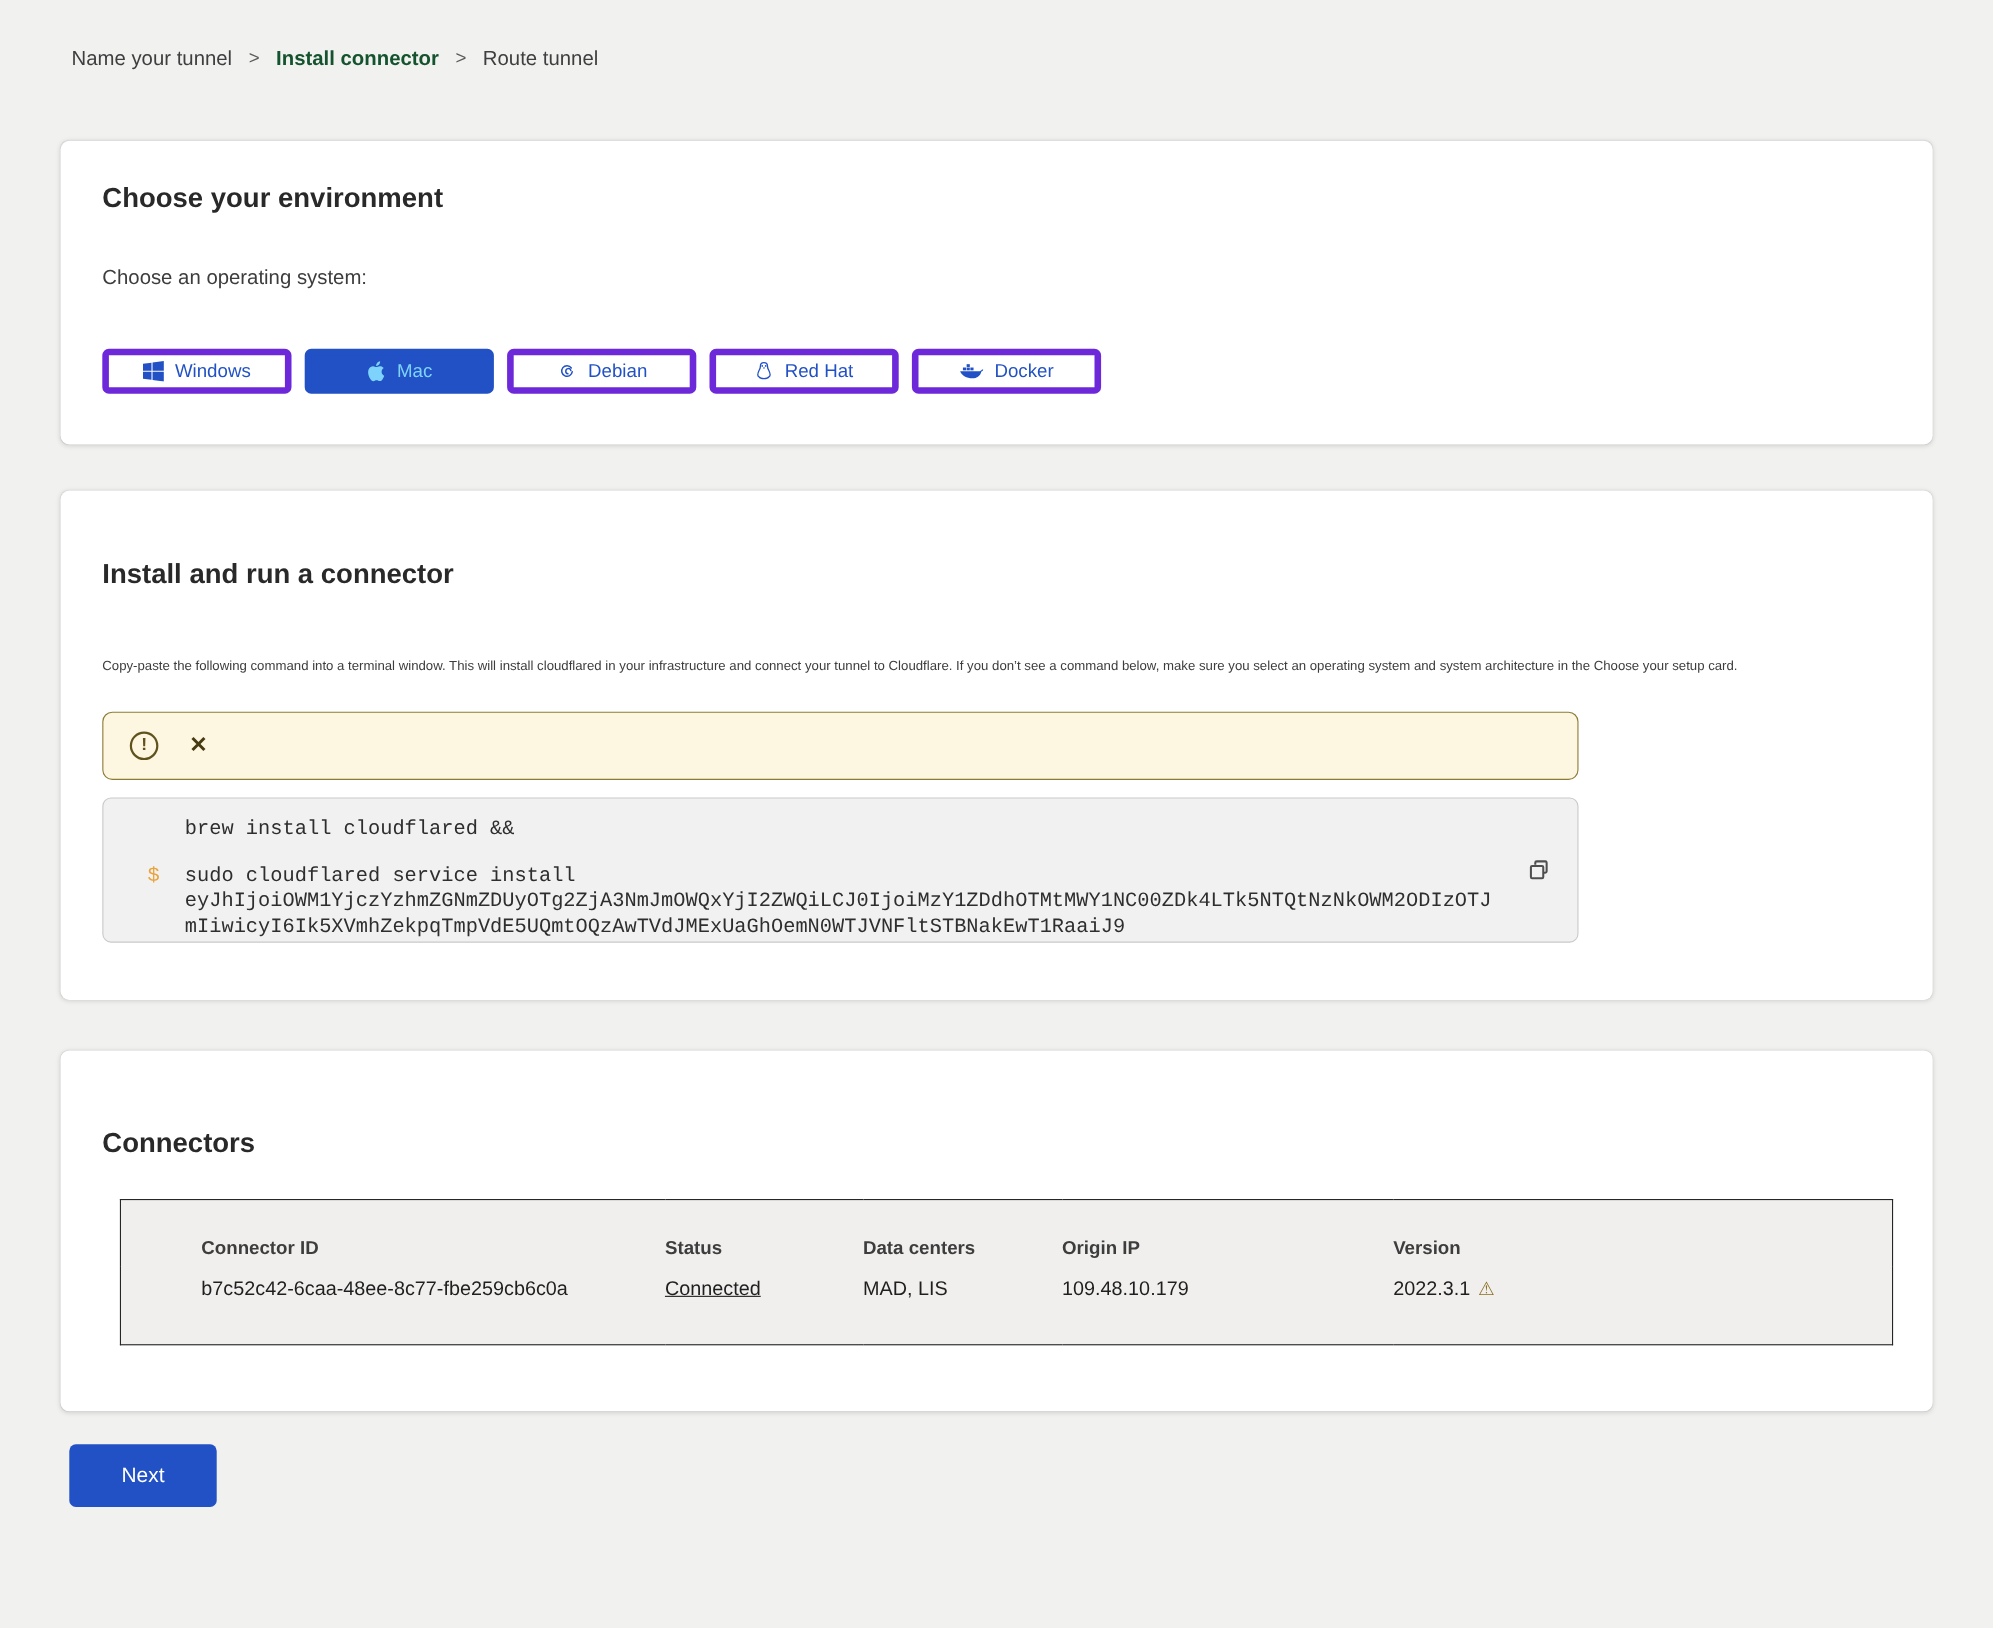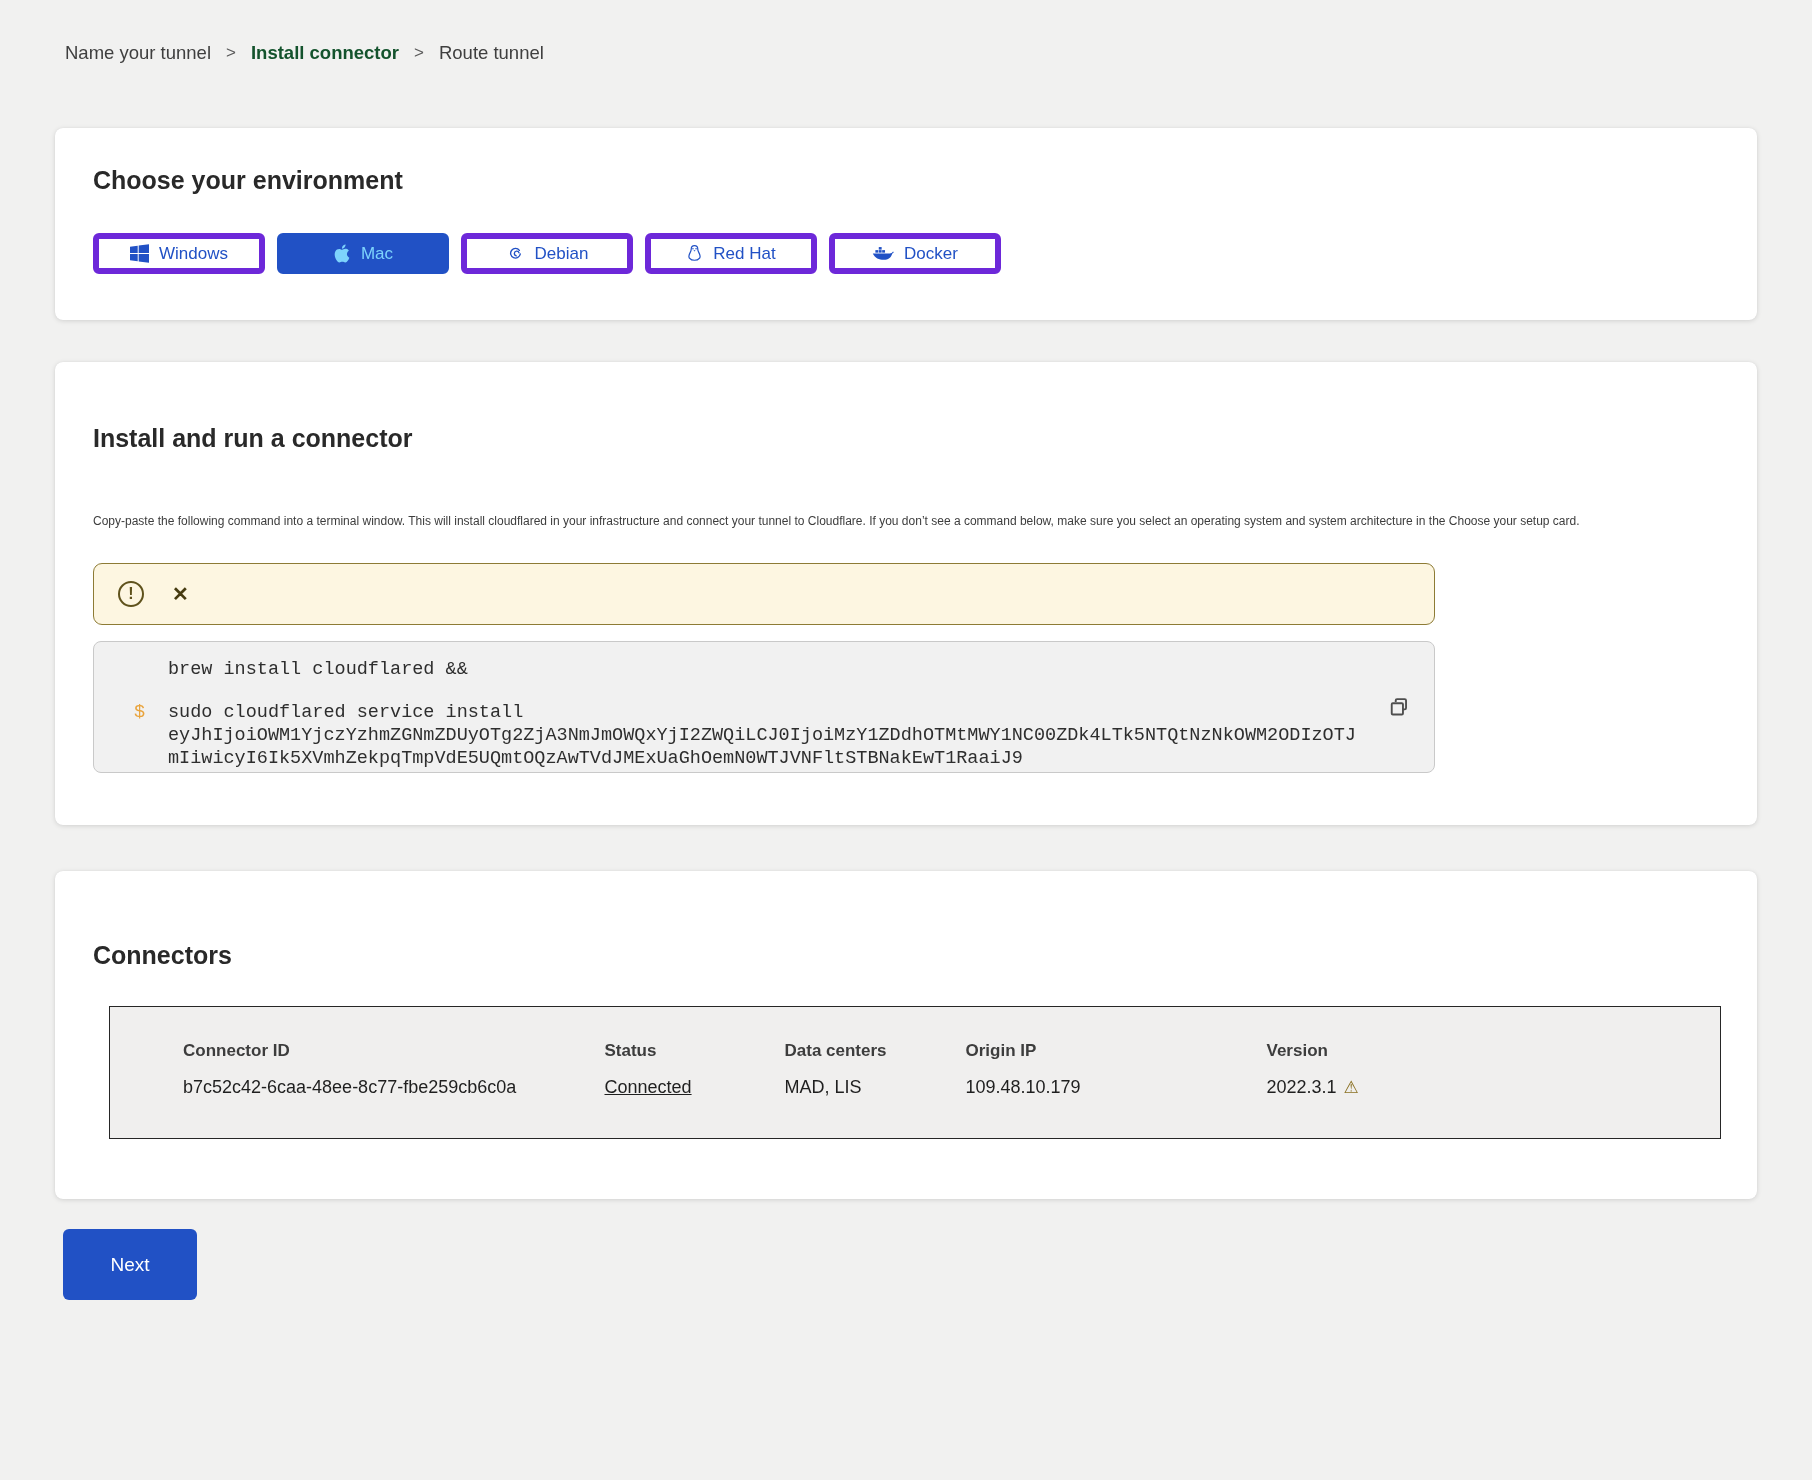--- a/index.html
+++ b/index.html
@@ -117,21 +117,21 @@
     padding: 10px 0 40px 0;
   }
   .connectors-table th.col-id, .connectors-table td.col-id { padding-left: 73px; }
   .td-status { color: #3a7d3c; text-decoration: underline; }
   .warn-glyph { color: #8a7022; font-size: 17px; margin-left: 7px; font-family: "DejaVu Sans", sans-serif; }
 
   
   .next-btn {
     display: block;
     margin: 30px 0 0 8px;
-    width: 134px; height: 71px;
+    width: 134px; height: 57px;
     background: #2151c5; color: #ffffff;
     border: none; border-radius: 6px;
     font-family: "Liberation Sans", sans-serif; font-size: 19px;
     cursor: pointer;
   }
 </style>
 </head>
 <body>
 
 <div class="content">
@@ -139,20 +139,21 @@
   <nav class="breadcrumb">
     <span class="crumb">Name your tunnel</span>
     <span class="crumb-sep">&gt;</span>
     <span class="crumb current">Install connector</span>
     <span class="crumb-sep">&gt;</span>
     <span class="crumb">Route tunnel</span>
   </nav>
 
   <section class="card" id="env-card">
     <h2>Choose your environment</h2>
+    <span class="os-prompt">Choose an operating system:</span>
     <div class="os-row">
 
       <button class="os-btn">
         <span style="line-height:0;">
           <svg width="19" height="19" viewBox="0 0 88 88" fill="currentColor">
               <path d="M0 12.7 L35.7 7.8 V42.1 H0 Z M40.2 7.1 L88 0.6 V42.1 H40.2 Z M0 45.9 H35.7 V80.2 L0 75.3 Z M40.2 45.9 H88 V87.4 L40.2 80.9 Z"></path>
             </svg>
         </span>
         <span>Windows</span>
       </button>

